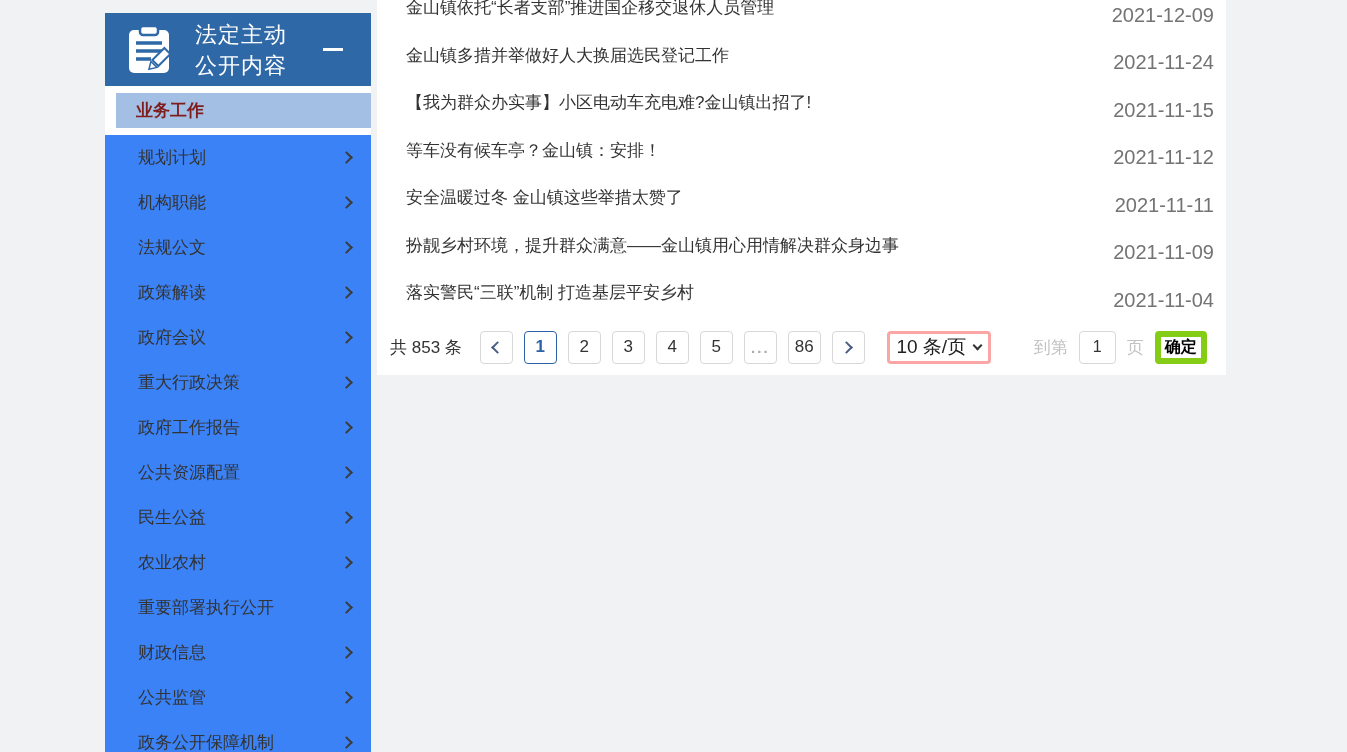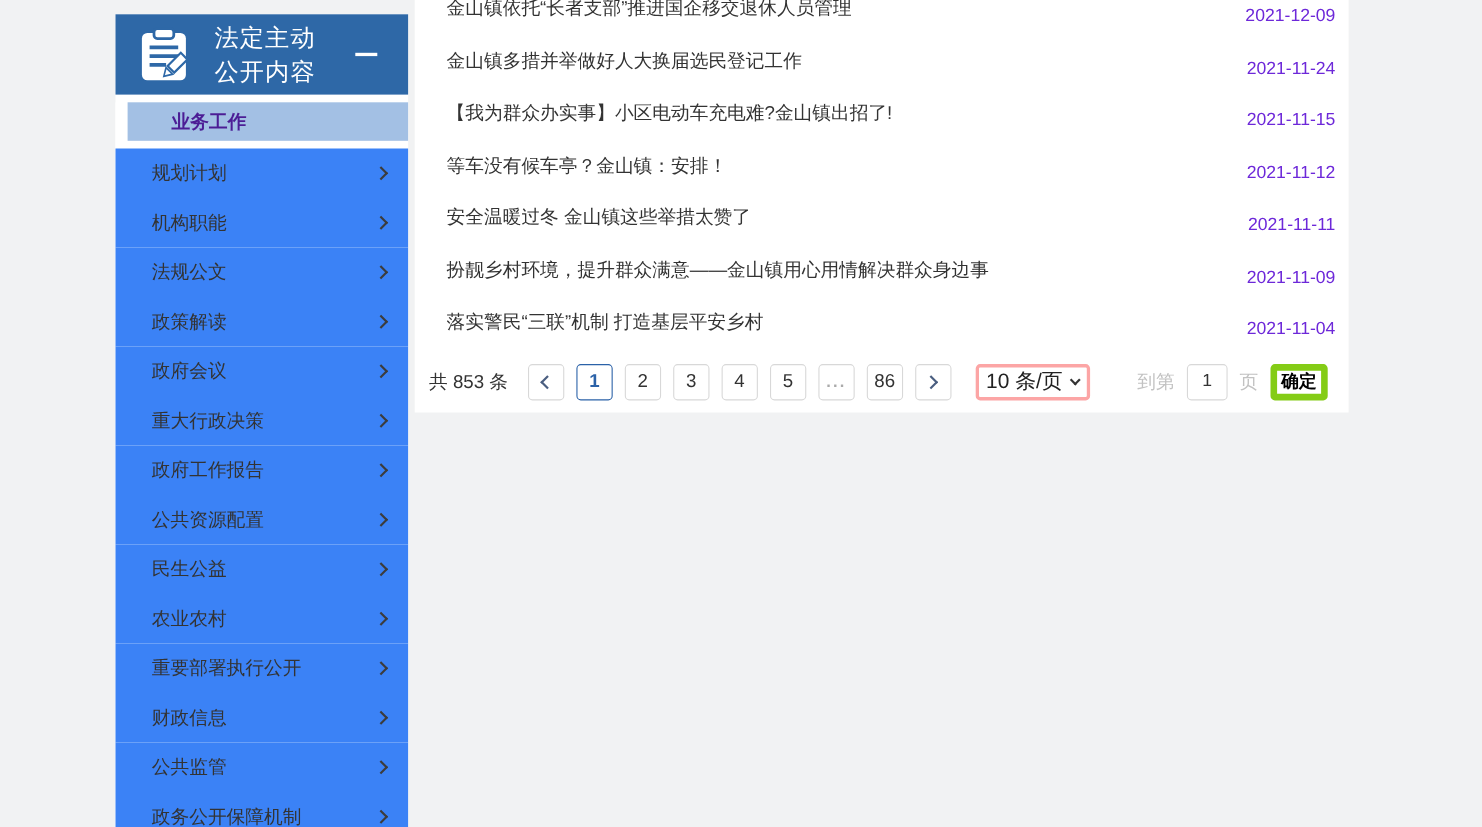--- a/index.html
+++ b/index.html
@@ -16,42 +16,42 @@
   .sidebar-header {
     height:73px; background:#2e68a7; display:flex; align-items:center; padding-left:22px;
   }
   .sidebar-header .icon-wrap { width:44px; height:50px; flex:0 0 auto; }
   .sidebar-title { margin-left:24px; color:#fff; font-size:22px; font-weight:normal; line-height:31px; letter-spacing:1px; }
   .collapse-btn { margin-left:auto; margin-right:28px; width:20px; height:3px; background:#fff; cursor:pointer; }
 
   .menu { background:#fff; }
   .menu-active {
     margin:7px 0 0 11px; height:35px; background:#a3c0e4;
-    display:flex; align-items:center; padding-left:40px;
-    color:#4c1d95; font-weight:bold; font-size:17px; cursor:pointer;
+    display:flex; align-items:center; padding-left:20px;
+    color:#7f1d1d; font-weight:bold; font-size:17px; cursor:pointer;
   }
   .menu-item {
     height:45px; display:flex; align-items:center; justify-content:space-between;
     padding:0 20px 0 33px; font-size:17px; color:#333; cursor:pointer; background:#3b82f6;
   }
   .menu-list { padding-top:7px; }
   .chev {
     width:9px; height:9px; border-top:2px solid #3c3c3c; border-right:2px solid #3c3c3c;
     transform:rotate(45deg); flex:0 0 auto;
   }
 
   
   .main { position:absolute; left:377px; top:0; width:849px; height:375px; background:#fff; overflow:hidden; }
   .news-list { position:absolute; top:-16px; left:0; right:0; }
   .news-row {
     height:47.5px; display:flex; align-items:center; justify-content:space-between;
     padding:0 12px 0 29px;
   }
   .news-title { font-size:17px; color:#333; white-space:nowrap; overflow:hidden; cursor:pointer; }
-  .news-date { font-size:16px; color:#6d28d9; flex:0 0 auto; margin-left:20px;margin-top:15px; }
+  .news-date { font-size:20px; color:#737373; flex:0 0 auto; margin-left:20px;margin-top:15px; }
 
   
   .pagination {
     position:absolute; left:13px; top:330px; height:34px;
     display:flex; align-items:center; gap:11px; white-space:nowrap;
   }
   .pg-total { font-size:17px; color:#333; margin-right:7px; }
   .pg-btn {
     min-width:33px; height:33px; padding:0 6px;
     border:1px solid #d8d8d8; border-radius:4px; background:#fff;

